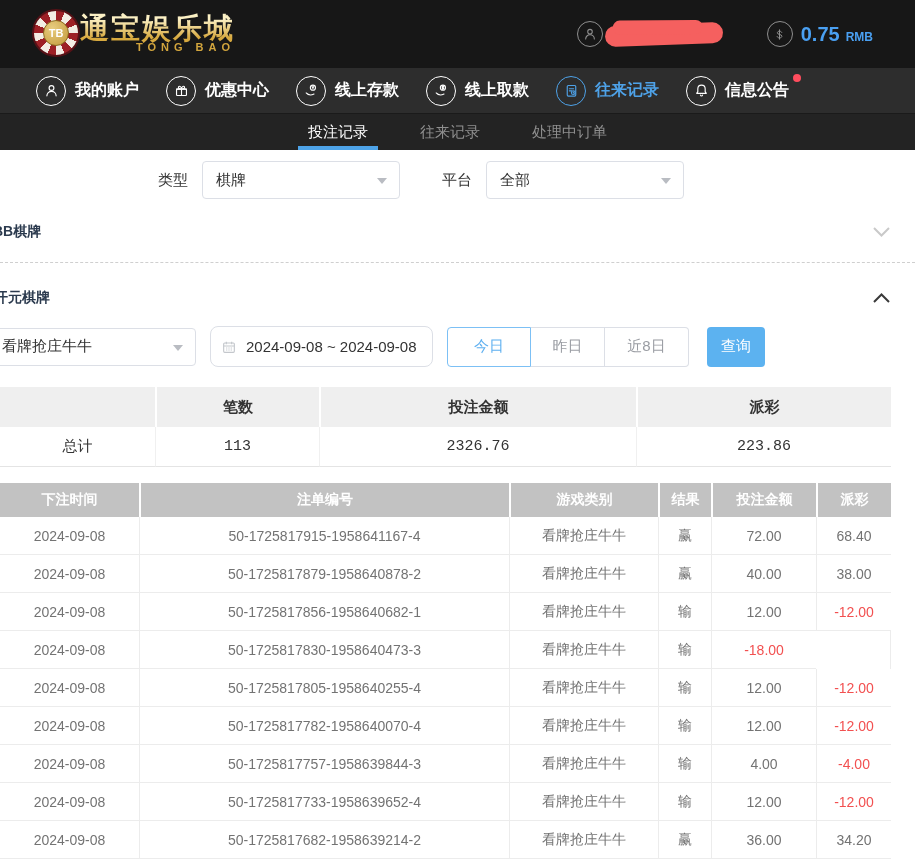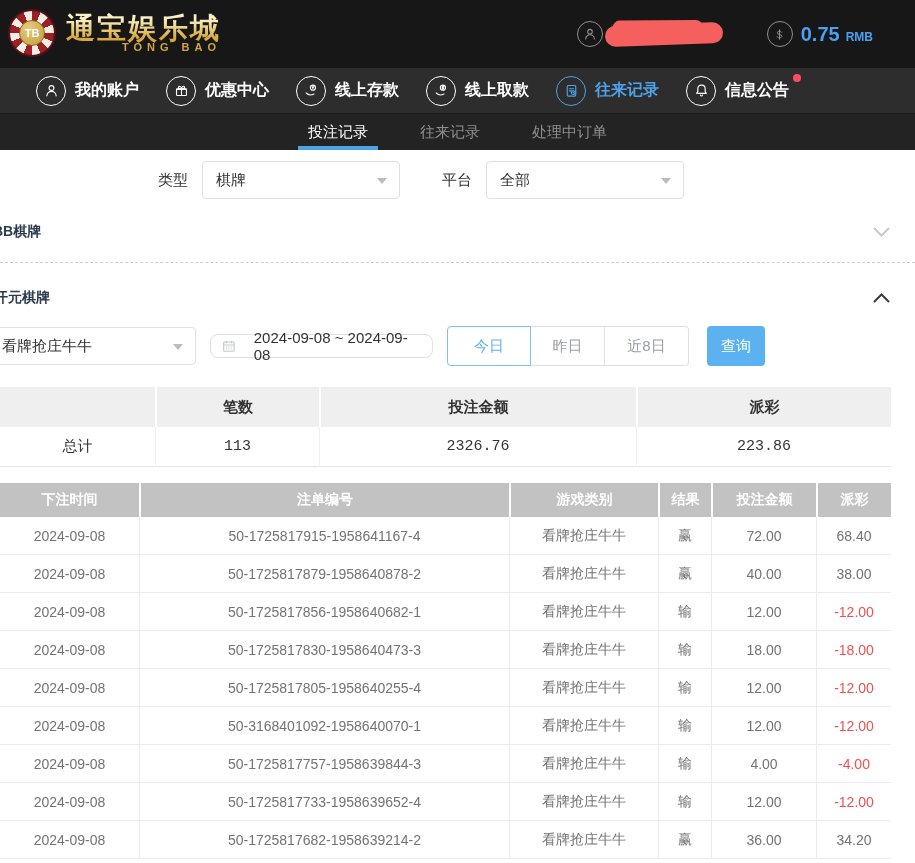--- a/index.html
+++ b/index.html
@@ -4,21 +4,21 @@
 <style>
   * { margin:0; padding:0; box-sizing:border-box; }
   html,body { background:#fff; }
   .page {
     position:relative; width:915px; height:863px; overflow:hidden;
     background:#fff; font-family:"Liberation Sans", sans-serif; color:#333;
   }
 
   
   .top-header { position:absolute; top:0; left:0; width:100%; height:68px; background:#171717; }
-  .logo { position:absolute; left:8px; top:9px; display:flex; align-items:center; gap:10px; }
+  .logo { position:absolute; left:32px; top:9px; display:flex; align-items:center; }
   .chip { position:relative; width:48px; height:48px; border-radius:50%;
     background:repeating-conic-gradient(#9d2026 0 22.5deg, #f3ede4 22.5deg 45deg);
     border:2px solid #551116; }
   .chip-inner { position:absolute; inset:9px; border-radius:50%;
     background:radial-gradient(circle at 35% 30%, #e8cc7f, #c39a3a);
     border:1px solid #8a6a20; display:flex; align-items:center; justify-content:center;
     color:#fff; font-size:11px; font-weight:bold; }
   .logo-txt { display:flex; flex-direction:column; }
   .logo-cn { font-family:"DejaVu Serif", serif; font-weight:bold; font-size:29px; letter-spacing:2px;
     background:linear-gradient(#fbf0c4 20%, #d7a93f 80%); -webkit-background-clip:text;
@@ -71,22 +71,22 @@
 
   
   .section-row { position:absolute; left:0; width:891px; display:flex; justify-content:space-between;
     align-items:center; cursor:pointer; }
   .section-title { font-size:14px; font-weight:bold; color:#2b3a4e; margin-left:-7px; }
   .dashed { position:absolute; top:262px; left:0; width:915px; border-top:1px dashed #cfcfcf; }
 
   
   .query-row { position:absolute; top:326px; left:-12px; display:flex; align-items:center; }
   .game-sel { width:208px; }
-  .date-box { width:223px; height:24px; border:1px solid #dcdfe6; border-radius:8px; background:#fff;
-    display:flex; align-items:center; gap:17px; padding:0 10px; margin-left:14px; font-size:15px;
+  .date-box { width:223px; height:41px; border:1px solid #dcdfe6; border-radius:8px; background:#fff;
+    display:flex; align-items:center; gap:9px; padding:0 10px; margin-left:14px; font-size:15px;
     color:#333; cursor:pointer; }
   .btn-group { display:flex; margin-left:14px; }
   .qbtn { height:40px; background:#fff; border:1px solid #dcdfe6; font-size:15px; color:#9a9da3;
     display:flex; align-items:center; justify-content:center; cursor:pointer; }
   .qbtn.b1 { width:84px; border-radius:4px 0 0 4px; }
   .qbtn.b2 { width:74px; border-left:none; }
   .qbtn.b3 { width:84px; border-left:none; border-radius:0 4px 4px 0; }
   .qbtn.active { color:#5fb0f0; border:1px solid #7cc0f5; }
   .search-btn { width:58px; height:40px; margin-left:18px; background:#5cb2f0; color:#fff;
     border:none; border-radius:4px; font-size:15px; cursor:pointer;
@@ -333,36 +333,35 @@
     <div>输</div>
     <div>12.00</div>
     <div class="neg">-12.00</div>
   </div>
 
   <div class="bt-row">
     <div>2024-09-08</div>
     <div>50-1725817830-1958640473-3</div>
     <div>看牌抢庄牛牛</div>
     <div>输</div>
-    <div>18.00</div>
     <div class="neg">-18.00</div>
   </div>
 
   <div class="bt-row">
     <div>2024-09-08</div>
     <div>50-1725817805-1958640255-4</div>
     <div>看牌抢庄牛牛</div>
     <div>输</div>
     <div>12.00</div>
     <div class="neg">-12.00</div>
   </div>
 
   <div class="bt-row">
     <div>2024-09-08</div>
-    <div>50-3168401092-1958640070-1</div>
+    <div>50-1725817782-1958640070-4</div>
     <div>看牌抢庄牛牛</div>
     <div>输</div>
     <div>12.00</div>
     <div class="neg">-12.00</div>
   </div>
 
   <div class="bt-row">
     <div>2024-09-08</div>
     <div>50-1725817757-1958639844-3</div>
     <div>看牌抢庄牛牛</div>

